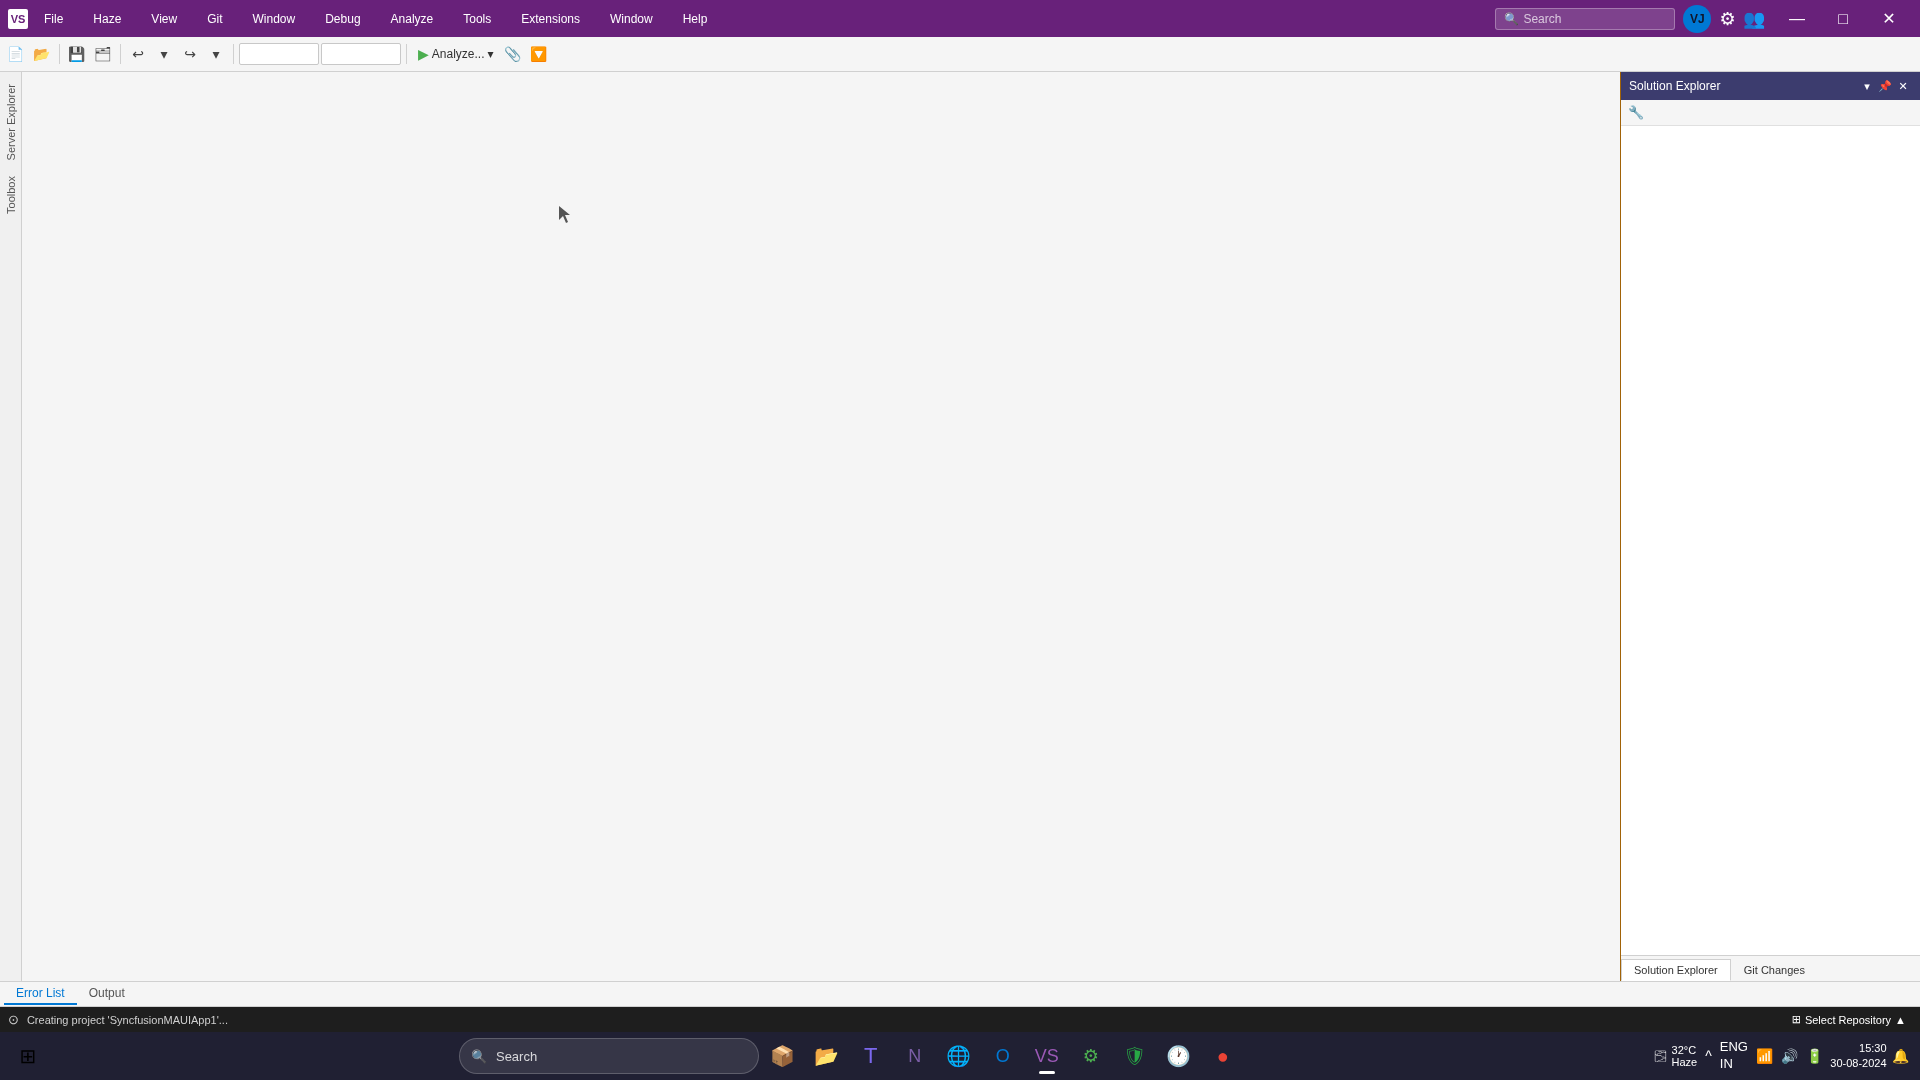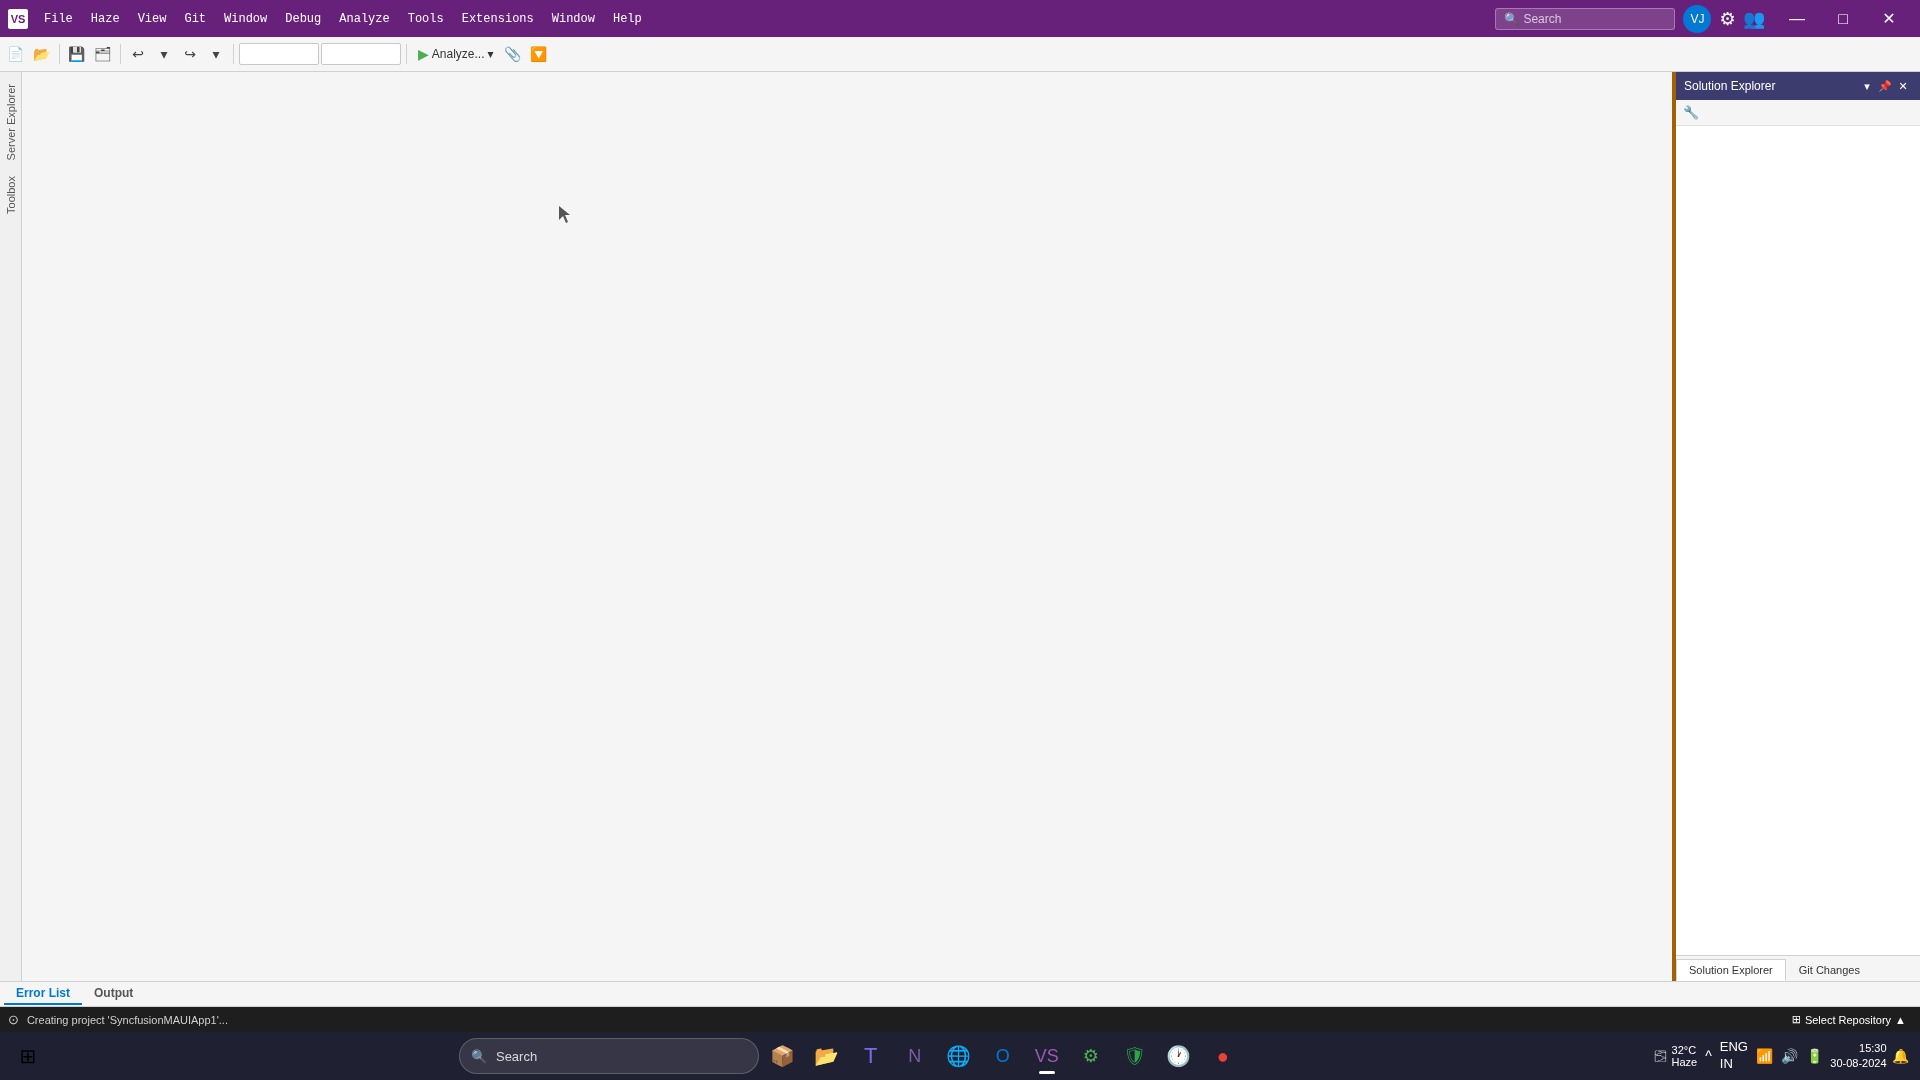--- a/index.html
+++ b/index.html
@@ -16,21 +16,21 @@
       flex-shrink: 0;
     }
     .title-bar .vs-logo {
       width: 20px; height: 20px; margin-right: 8px;
       background: white;
       border-radius: 2px;
       display: flex; align-items: center; justify-content: center;
       color: #68217a; font-weight: bold; font-size: 11px;
     }
     .title-bar .menu-items {
-      display: flex; gap: 2px; flex: 1; font-family: Liberation Mono, monospace;
+      display: flex; gap: 14px; flex: 1;
     }
     .title-bar .menu-item {
       padding: 4px 8px;
       cursor: pointer;
       border-radius: 3px;
       font-size: 12px;
     }
     .title-bar .right-controls {
       display: flex; align-items: center; gap: 8px;
     }
@@ -49,23 +49,23 @@
     }
     .title-bar .search-box input::placeholder { color: rgba(255,255,255,0.7); }
     .win-controls { display: flex; }
     .win-btn {
       width: 46px; height: 37px;
       display: flex; align-items: center; justify-content: center;
       cursor: pointer; color: white; font-size: 16px;
     }
     .user-avatar {
       width: 28px; height: 28px; border-radius: 50%;
-      background: #0078d4; color: #fef9c3;
-      display: flex; align-items: center; justify-content: center;
-      font-size: 12px; font-weight: normal; cursor: pointer;
+      background: #0078d4; color: #0f172a;
+      display: flex; align-items: center; justify-content: center;
+      font-size: 12px; font-weight: bold; cursor: pointer;
     }
     .github-icon { color: white; font-size: 18px; cursor: pointer; }
 
     
     .toolbar {
       height: 35px;
       background: #f5f5f5;
       border-bottom: 1px solid #d0d0d0;
       display: flex;
       align-items: center;
@@ -132,23 +132,23 @@
 
     .cursor {
       position: absolute;
       width: 10px; height: 16px;
       left: 535px; top: 132px;
       cursor: default;
     }
 
     
     .solution-explorer {
-      width: 248px;
+      width: 300px;
       background: white;
-      border-left: 4px solid #a16207;
+      border-left: 1px solid #a16207;
       display: flex;
       flex-direction: column;
       flex-shrink: 0;
     }
     .panel-header {
       height: 28px;
       background: #3c3c6e;
       color: white;
       display: flex;
       align-items: center;
@@ -219,21 +219,20 @@
       align-items: center;
       padding: 0 4px;
     }
     .bottom-tab {
       padding: 3px 12px;
       font-size: 12px;
       cursor: pointer;
       color: #555;
       border: none; background: transparent;
       border-bottom: 2px solid transparent;
-      font-weight: bold;
     }
     .bottom-tab.active { color: #0078d4; border-bottom-color: #0078d4; }
 
     
     .taskbar {
       height: 48px;
       background: rgba(20, 20, 40, 0.95);
       display: flex;
       align-items: center;
       padding: 0 8px;

